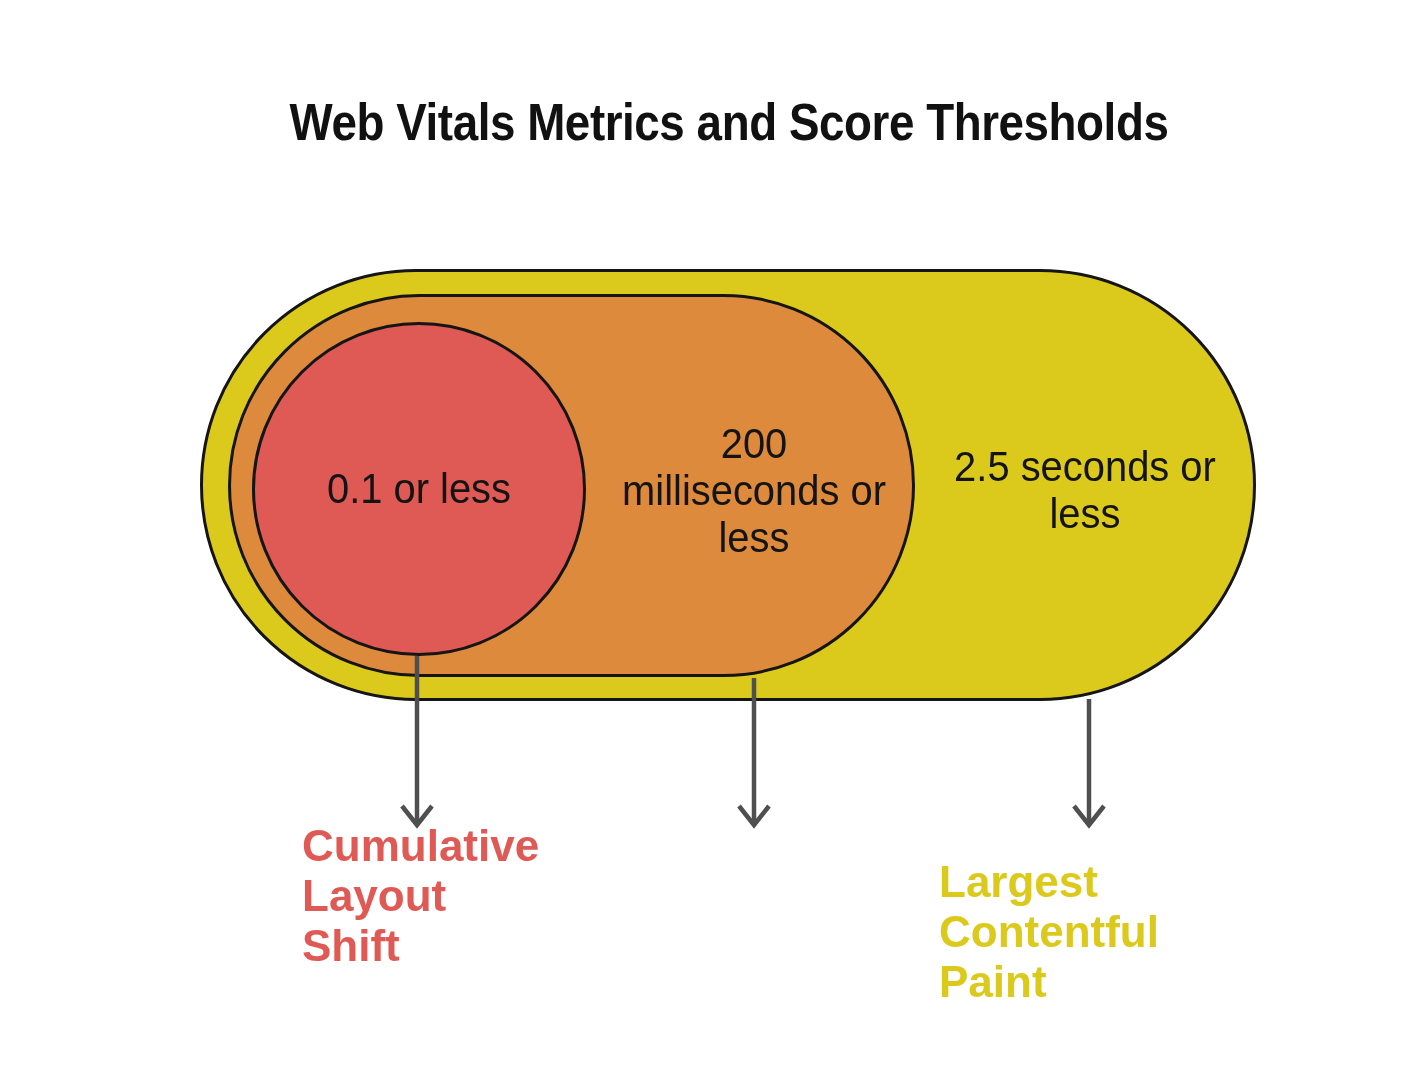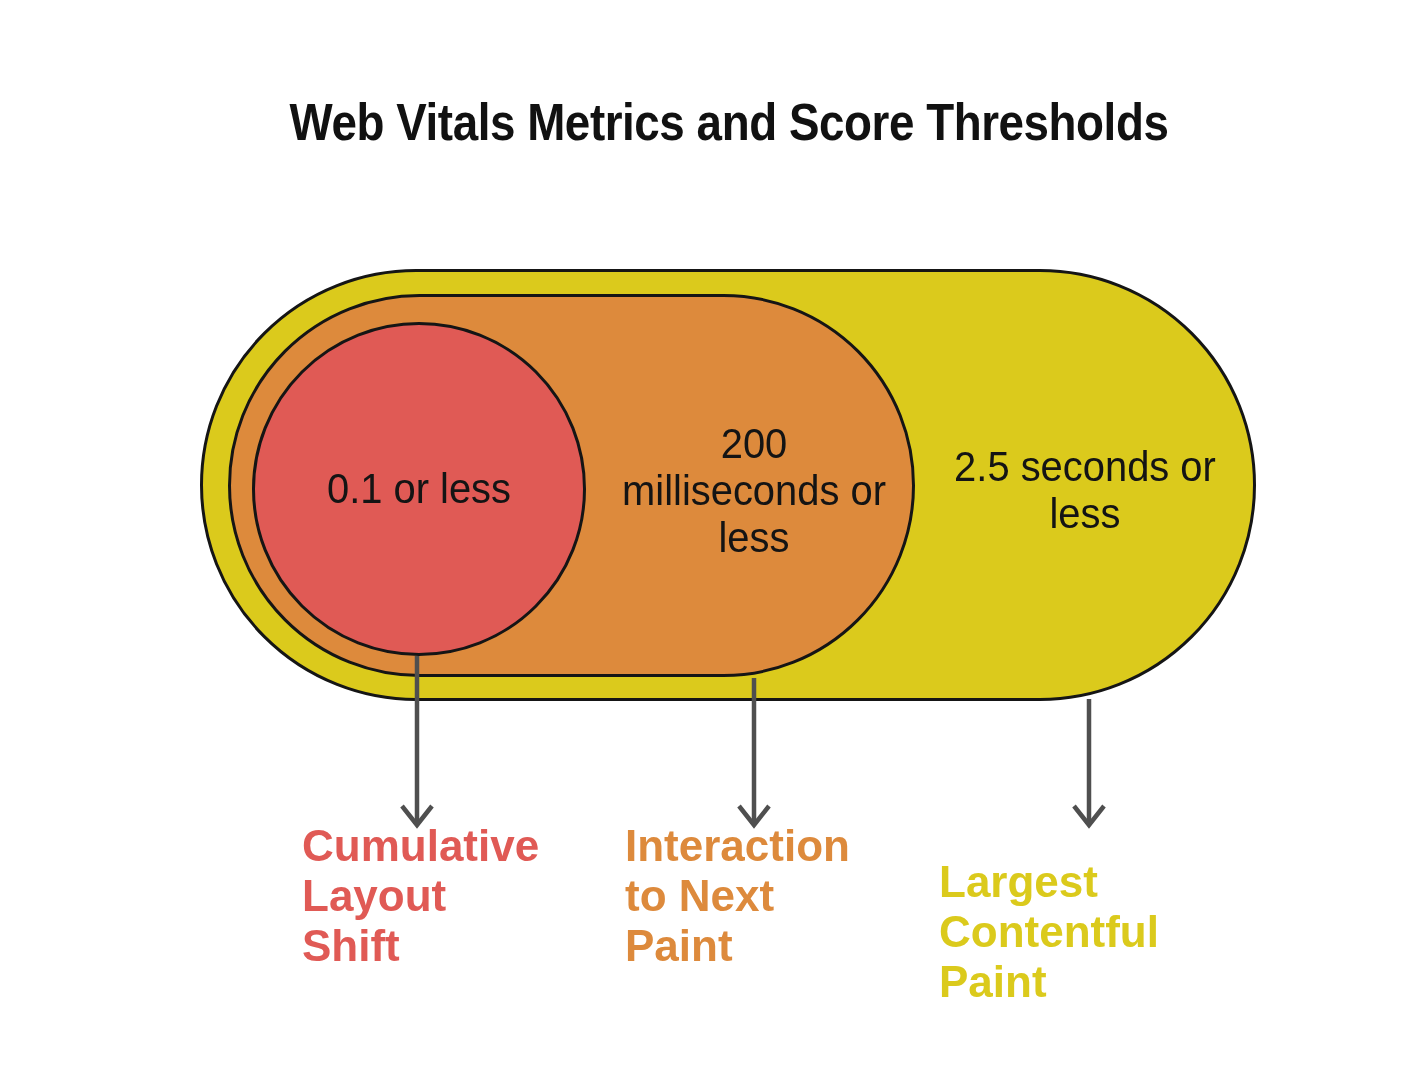--- a/index.html
+++ b/index.html
@@ -125,17 +125,16 @@
       <polyline points="739,806 754,825 769,806"></polyline>
     </g>
     <g style="stroke: rgb(79, 79, 79);">
       <line x1="1089" y1="699" x2="1089" y2="825"></line>
       <polyline points="1074,806 1089,825 1104,806"></polyline>
     </g>
   </svg>
 
   <div class="metric-name n-cls" style="color: rgb(224, 90, 85);">Cumulative Layout Shift</div>
 
-  <div class="metric-name n-inp" style="color: rgb(221, 138, 60);">Interaction to Next Paint</div>
 
   <div class="metric-name n-lcp" style="color: rgb(219, 202, 28); margin-top: 36px;">Largest Contentful Paint</div>
 
 </div>
 
 </body></html>

